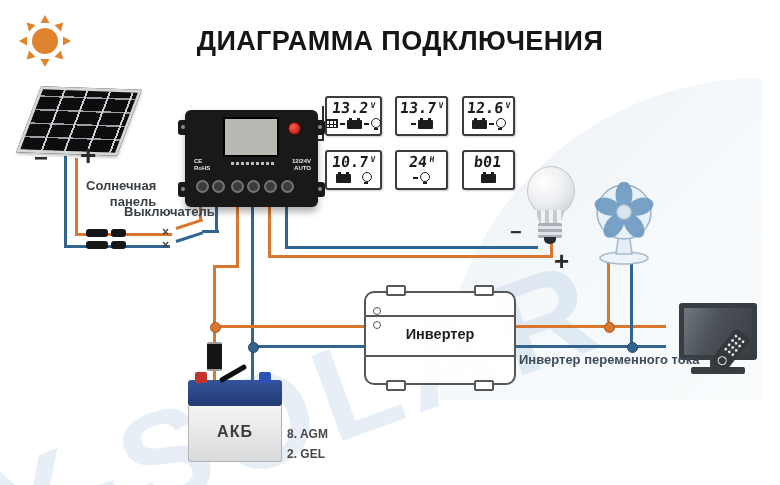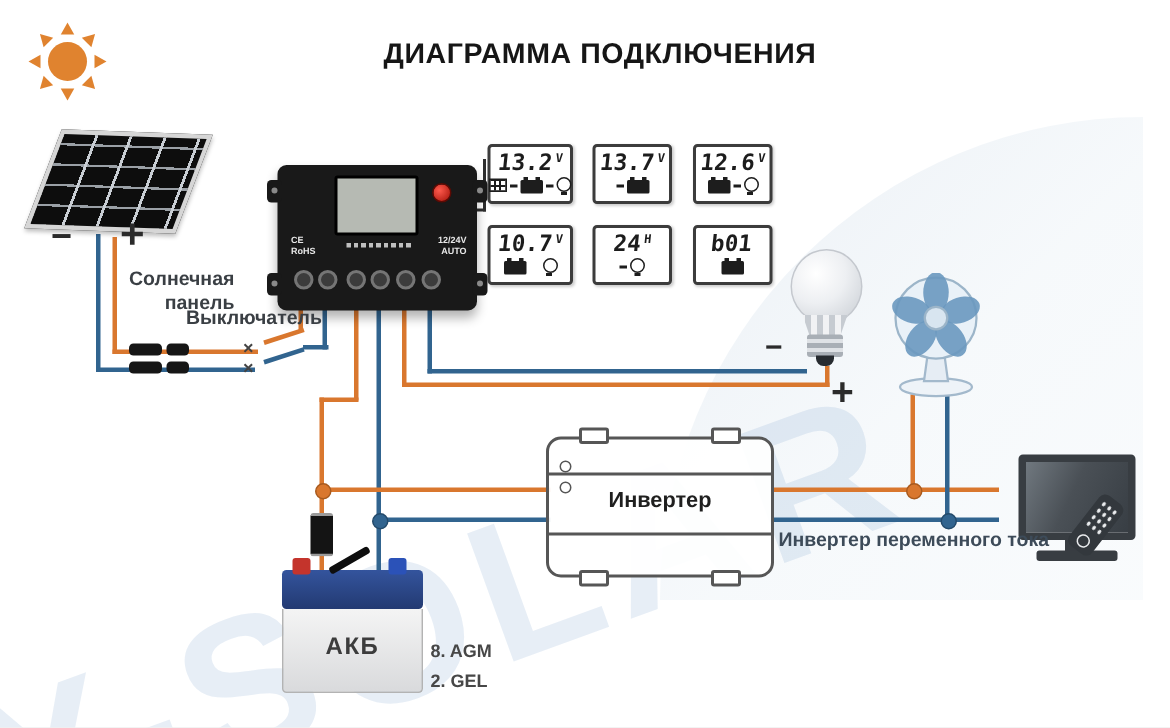--- a/index.html
+++ b/index.html
@@ -7,21 +7,21 @@
           font-family:"Liberation Sans",sans-serif;color:#222;}
   .abs{position:absolute;}
   
   #sector{position:absolute;left:440px;top:78px;width:322px;height:322px;z-index:0;
           background:linear-gradient(135deg,#e4ebf2 0%,#f3f7fa 55%,#f7fafc 100%);
           border-top-left-radius:100% 100%;opacity:.75;}
   #watermark{position:absolute;left:18px;top:440px;z-index:0;font-size:132px;font-weight:bold;
           letter-spacing:8px;color:rgba(122,158,203,0.18);transform:rotate(-20deg);
           transform-origin:0 100%;white-space:nowrap;user-select:none;}
   
-  #title{left:165px;top:26px;width:470px;text-align:center;font-size:19px;font-weight:800;
+  #title{left:165px;top:26px;width:470px;text-align:center;font-size:27px;font-weight:800;
          color:#161616;letter-spacing:.4px;z-index:3;}
   
   #sun{left:18px;top:14px;color:var(--sun,#e0832f);z-index:2;}
   
   #panel{left:28px;top:88px;width:96px;height:60px;z-index:2;background:#0d0d0d;
          border:3px solid #d6d6d6;box-shadow:1px 2px 3px rgba(0,0,0,.25);
          transform:skewX(-19deg) rotate(2deg);
          background-image:repeating-linear-gradient(90deg,transparent 0 21px,#c9ced4 21px 23px),
                           repeating-linear-gradient(0deg,transparent 0 12px,#9aa0a6 12px 13.5px);}
   .sign{z-index:3;font-weight:bold;color:#2b2b2b;line-height:1;}

